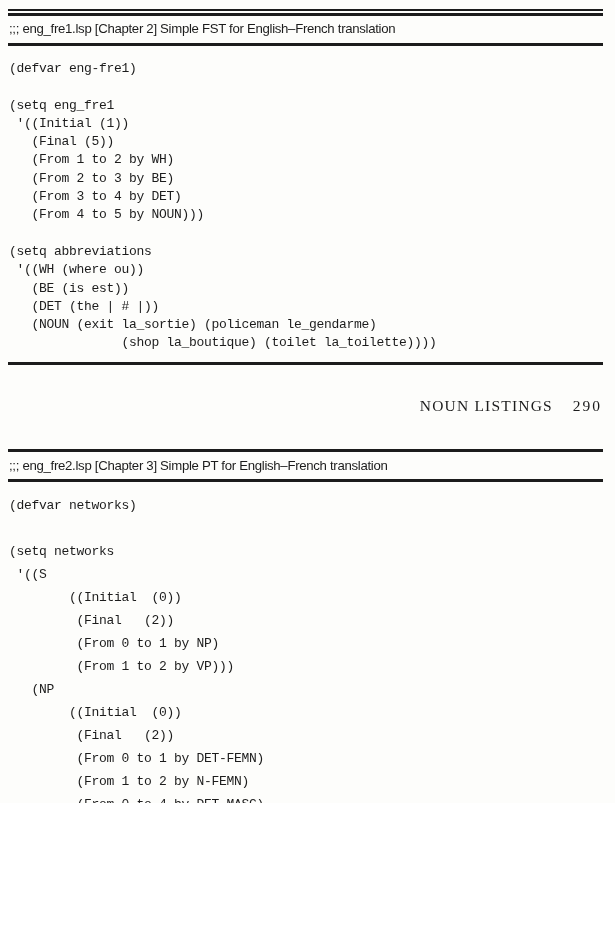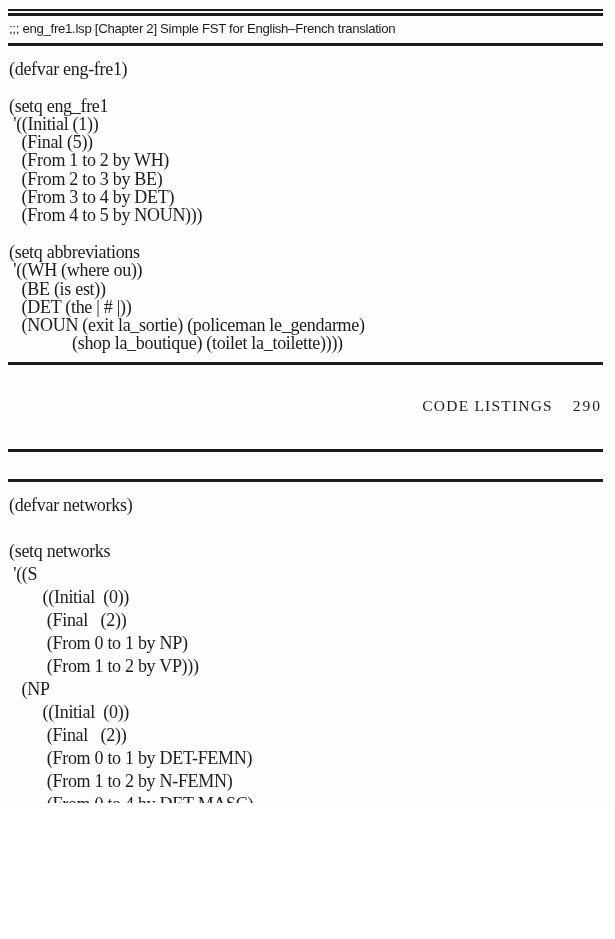--- a/index.html
+++ b/index.html
@@ -36,22 +36,22 @@
     letter-spacing: -0.3px;
     white-space: pre;
     color: var(--ink, #1c1c1c);
   }
   .header1 { top: 21px; }
   .header2 { top: 458px; }
   pre.code {
     position: absolute;
     left: 9px;
     margin: 0;
-    font-family: Liberation Serif, serif;
-    font-size: 18px;
+    font-family: Liberation Mono, monospace;
+    font-size: 13px;
     letter-spacing: -0.3px;
     white-space: pre;
     color: var(--ink, #1c1c1c);
   }
   pre.block1 { top: 60px;  line-height: 18.3px; }
   pre.block2 { top: 494px; line-height: 23px; }
   .running-head {
     position: absolute;
     top: 397px;
     right: 13px;
@@ -88,26 +88,27 @@
 (setq abbreviations
  '((WH (where ou))
    (BE (is est))
    (DET (the | # |))
    (NOUN (exit la_sortie) (policeman le_gendarme)
                (shop la_boutique) (toilet la_toilette))))</pre>
 
   <div class="rule r3"></div>
 
   <div class="running-head">
-    <span class="rh-section">CODE LISTINGS</span>
+    <span class="rh-section">NOUN LISTINGS</span>
     <span class="rh-num">290</span>
   </div>
 
   <div class="rule r4"></div>
 
+  <div class="code-header header2">;;; eng_fre2.lsp [Chapter 3] Simple PT for English–French translation</div>
 
   <div class="rule r5"></div>
 
   <pre class="code block2">(defvar networks)
 
 (setq networks
  '((S
         ((Initial  (0))
          (Final   (2))
          (From 0 to 1 by NP)

